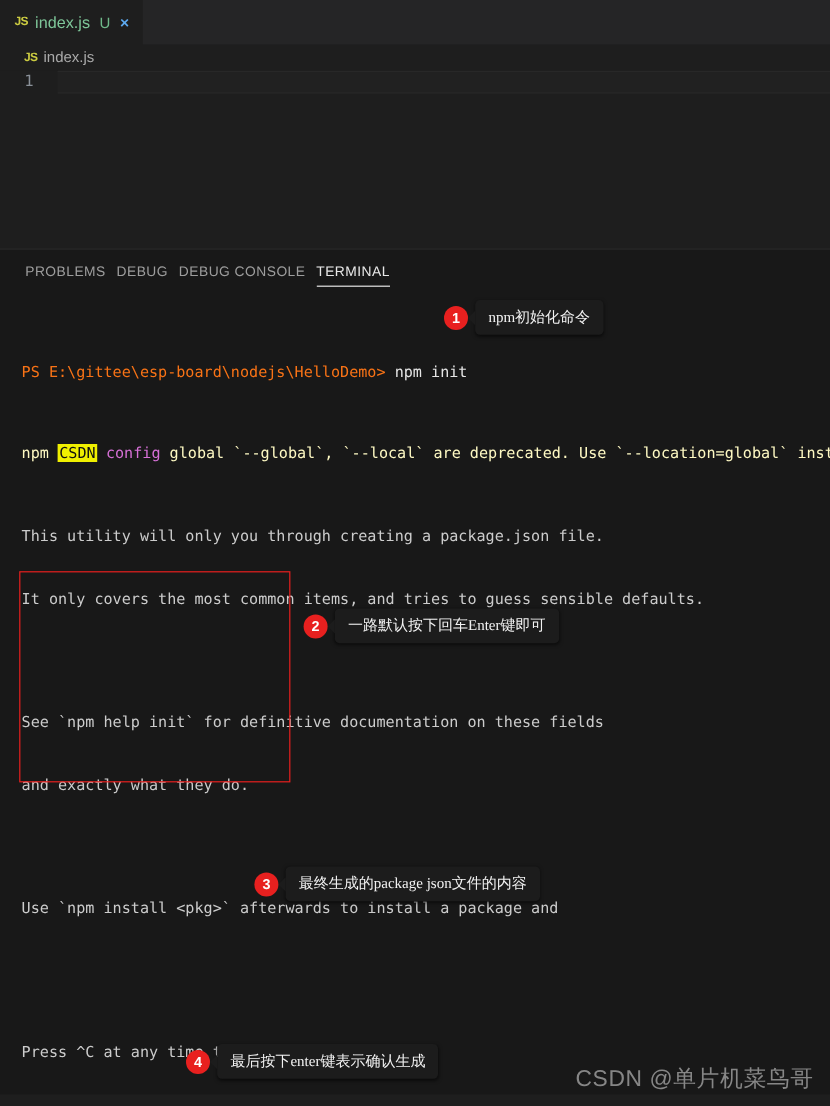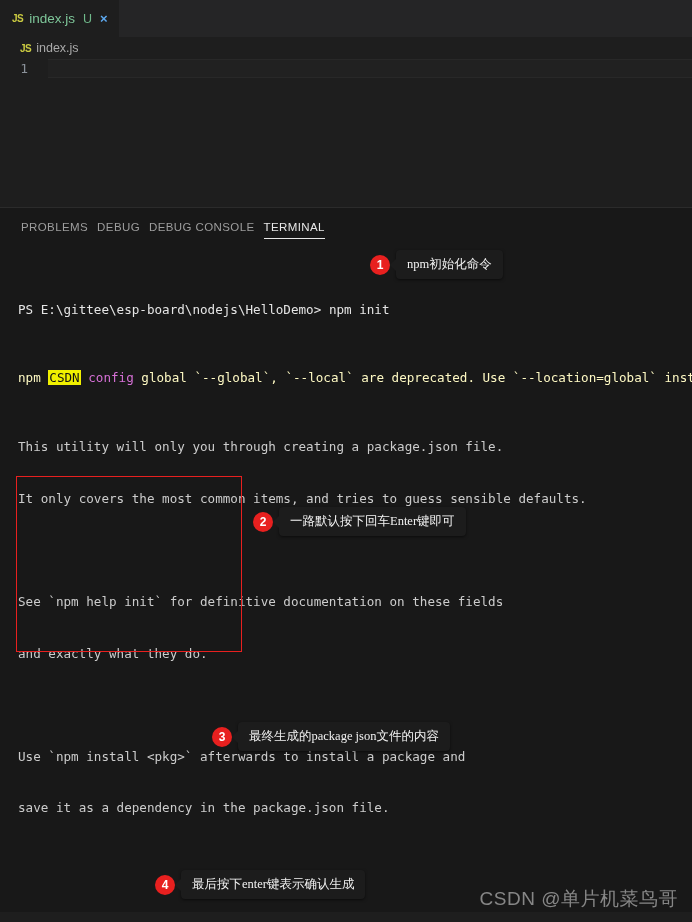--- a/index.html
+++ b/index.html
@@ -161,21 +161,21 @@
     font-family: "DejaVu Sans Mono", monospace;
     font-size: 12.6px;
     line-height: 17.2px;
     color: #cccccc;
     white-space: pre;
     position: relative;
   }
   .t-line { height: 17.2px; white-space: pre; }
   .t-blank { height: 17.2px; }
   .c-white  { color: #fef9c3; }
-  .c-prompt { color: #e5e5e5; text-align: right; }
+  .c-prompt { color: #f97316; text-align: right; }
   .c-yellow { color: #e5e5e5; }
   .c-magenta{ color: #d670d6; }
   .c-warn   { background: #f0f000; color: #101010; padding: 0 1px; }
 
   
   .red-box {
     position: absolute;
     border: 1.6px solid #e8201f;
     box-sizing: border-box;
     pointer-events: none;
@@ -280,21 +280,20 @@
 
     <div class="t-line"><span class="c-white">npm </span><span class="c-warn">CSDN</span><span class="c-magenta"> config</span><span class="c-white"> global `--global`, `--local` are deprecated. Use `--location=global` instead.</span></div>
 
     <div class="t-line">This utility will only you through creating a package.json file.</div>
     <div class="t-line">It only covers the most common items, and tries to guess sensible defaults.</div>
     <div class="t-blank"></div>
     <div class="t-line">See `npm help init` for definitive documentation on these fields</div>
     <div class="t-line">and exactly what they do.</div>
     <div class="t-blank"></div>
     <div class="t-line">Use `npm install &lt;pkg&gt;` afterwards to install a package and</div>
-    <div class="t-line">save it as a dependency in the package.json file.</div>
     <div class="t-blank"></div>
 
     <div class="t-line">Press ^C at any time to quit.</div>
     
     
     
     
     
     
     

